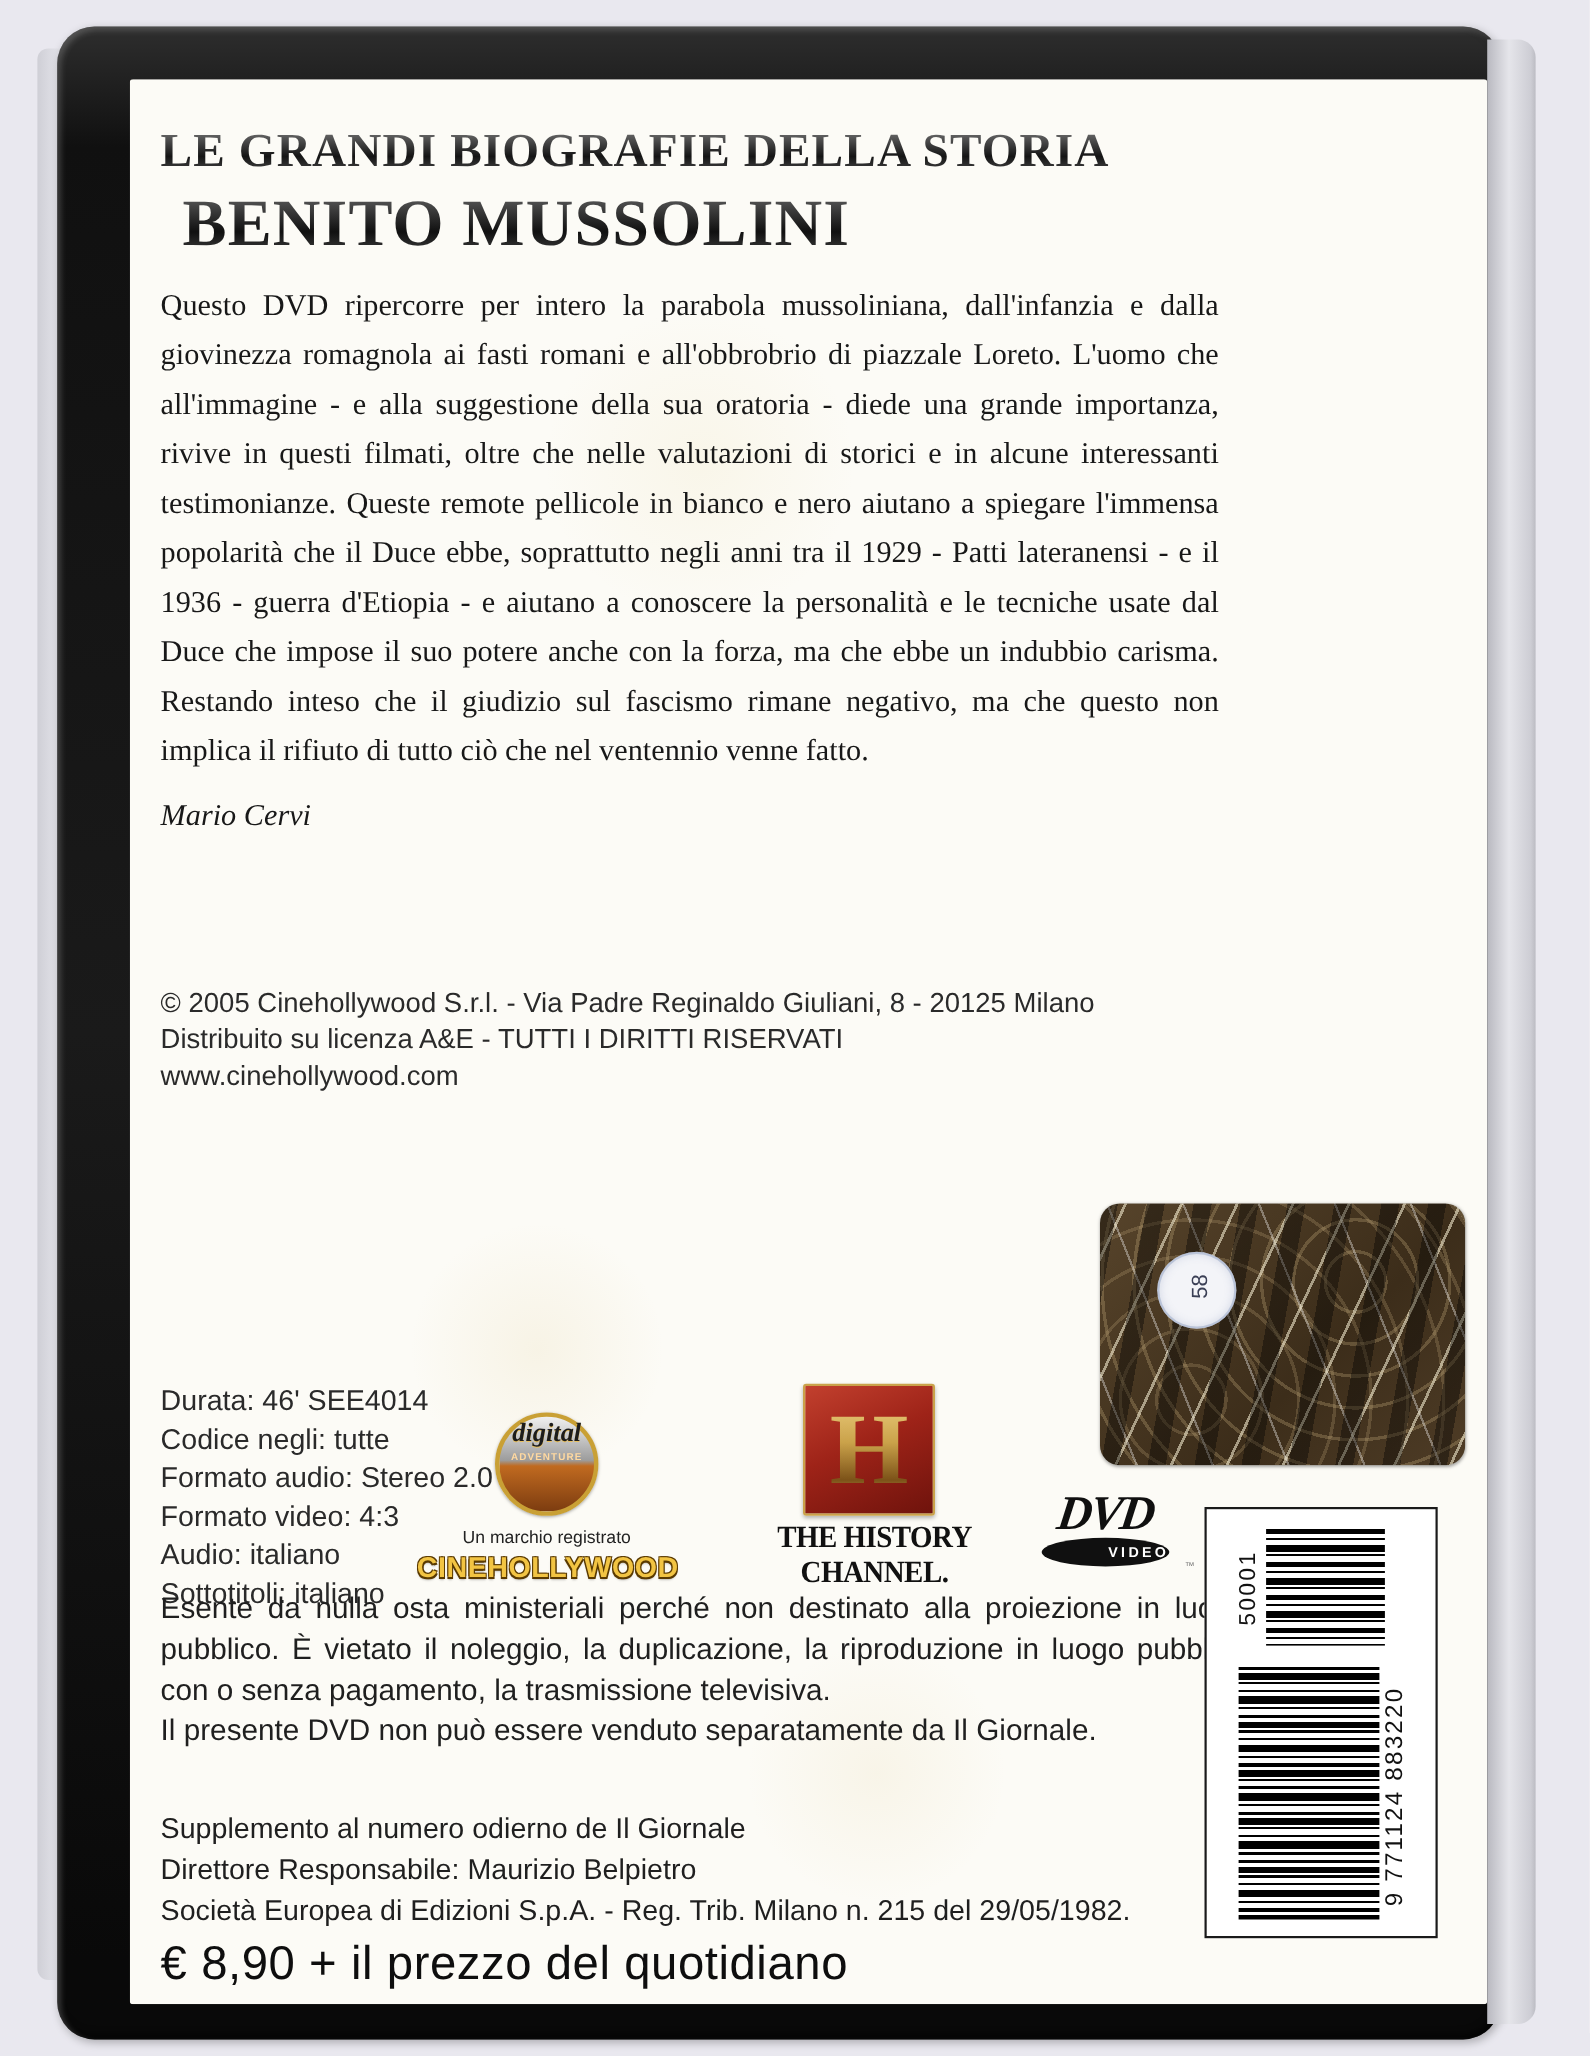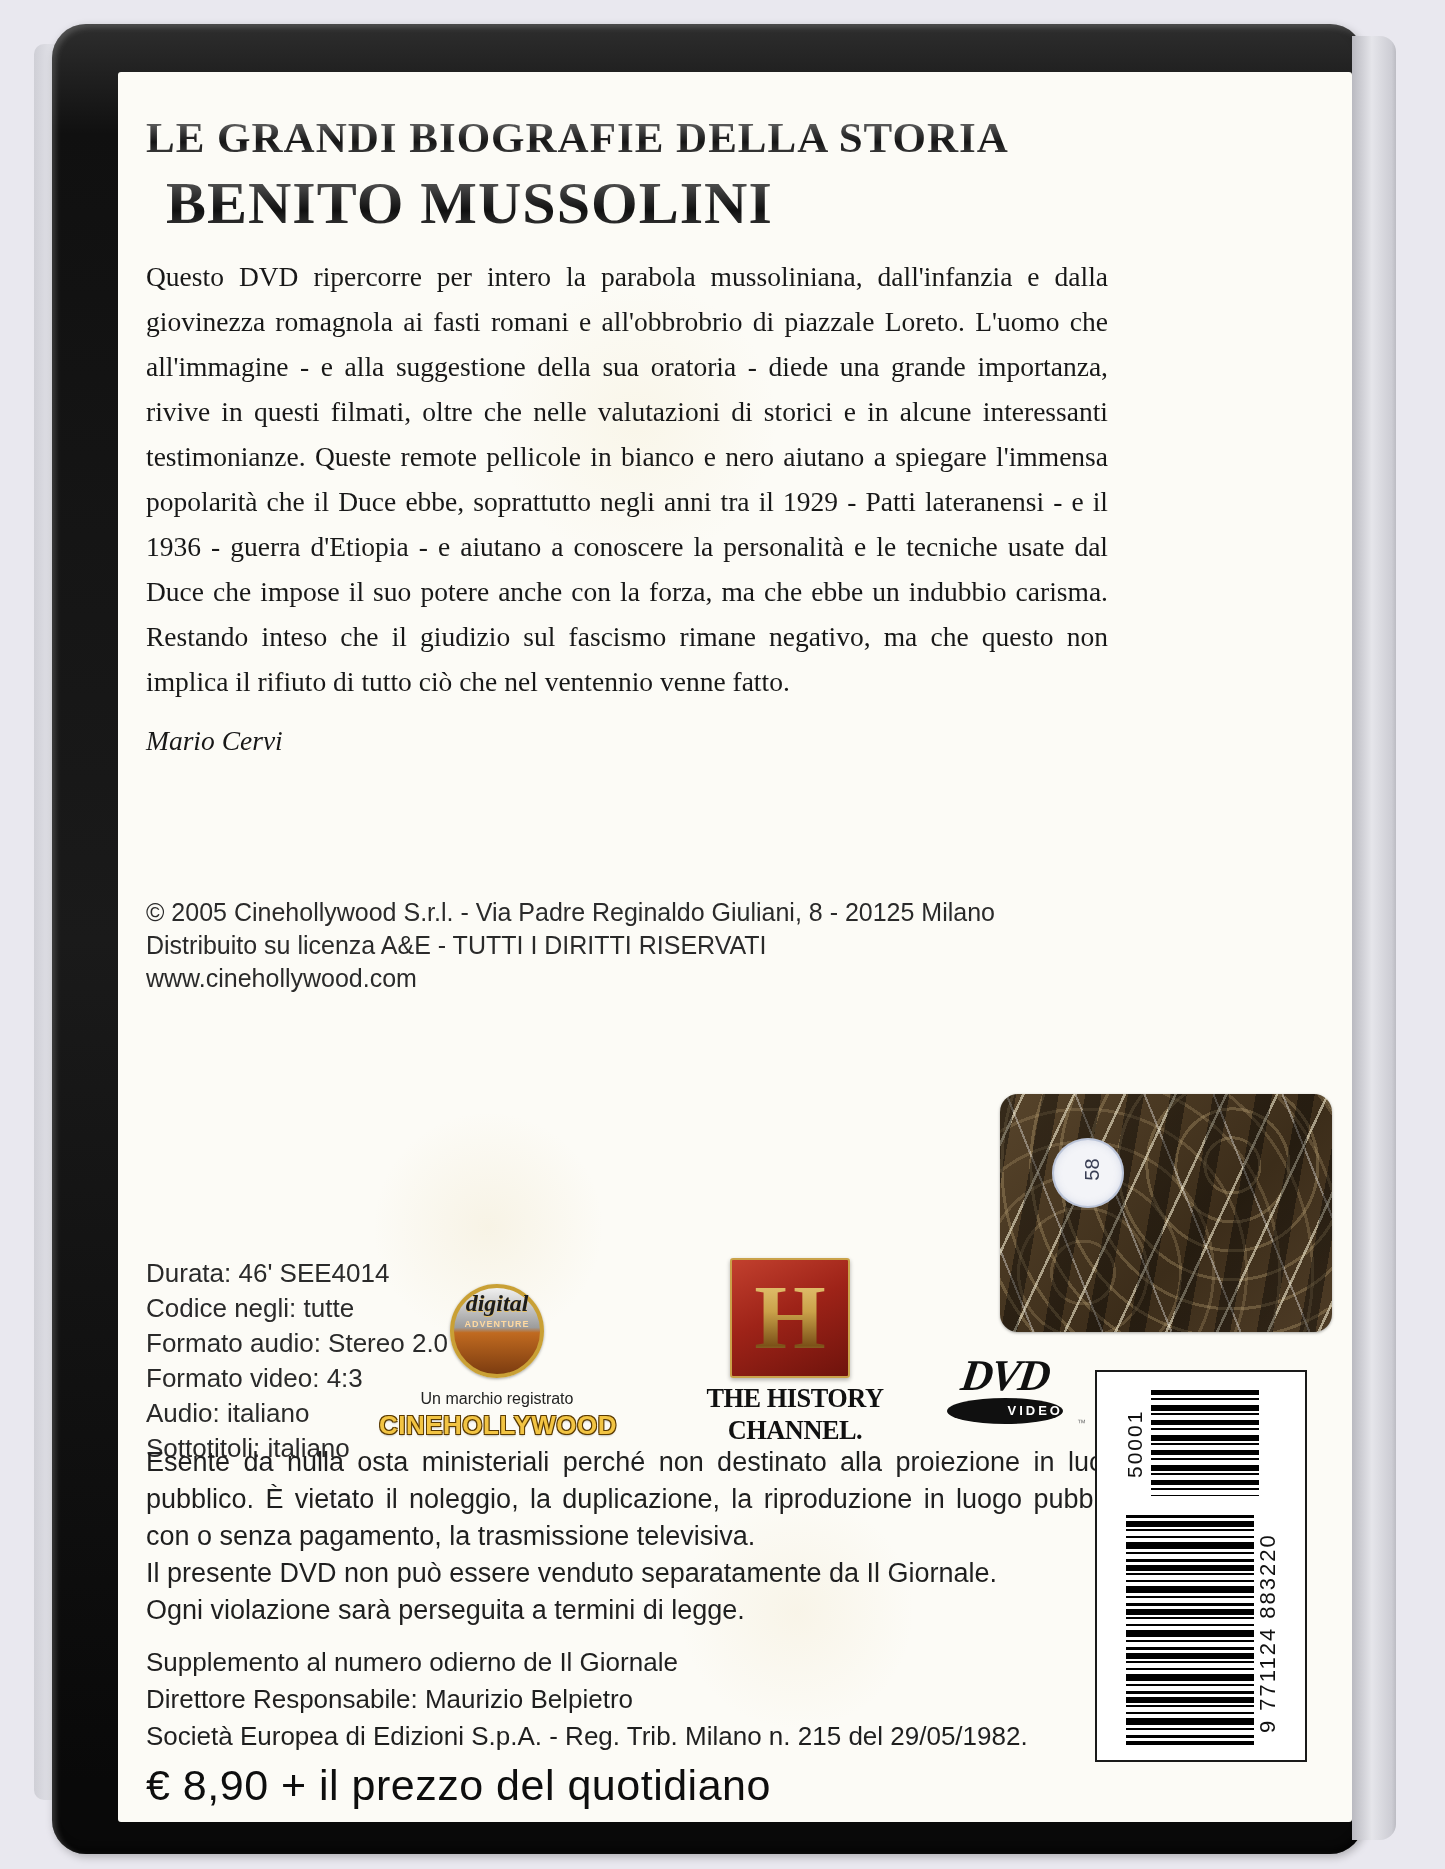--- a/index.html
+++ b/index.html
@@ -160,21 +160,20 @@
 
     <div class="hologram">
       <div class="hologram-stamp">
         <div class="hologram-serial">58</div>
       </div>
     </div>
 
     <div class="legal">
       <div class="just">Esente da nulla osta ministeriali perché non destinato alla proiezione in luogo pubblico. È vietato il noleggio, la duplicazione, la riproduzione in luogo pubblico con o senza pagamento, la trasmissione televisiva.</div>
       <div>Il presente DVD non può essere venduto separatamente da Il Giornale.</div>
-      <div>Ogni violazione sarà perseguita a termini di legge.</div>
     </div>
 
     <div class="supplement">
       <div>Supplemento al numero odierno de Il Giornale</div>
       <div>Direttore Responsabile: Maurizio Belpietro</div>
       <div>Società Europea di Edizioni S.p.A. - Reg. Trib. Milano n. 215 del 29/05/1982.</div>
     </div>
     <div class="price">€ 8,90 + il prezzo del quotidiano</div>
 
     <div class="barcode-box">

